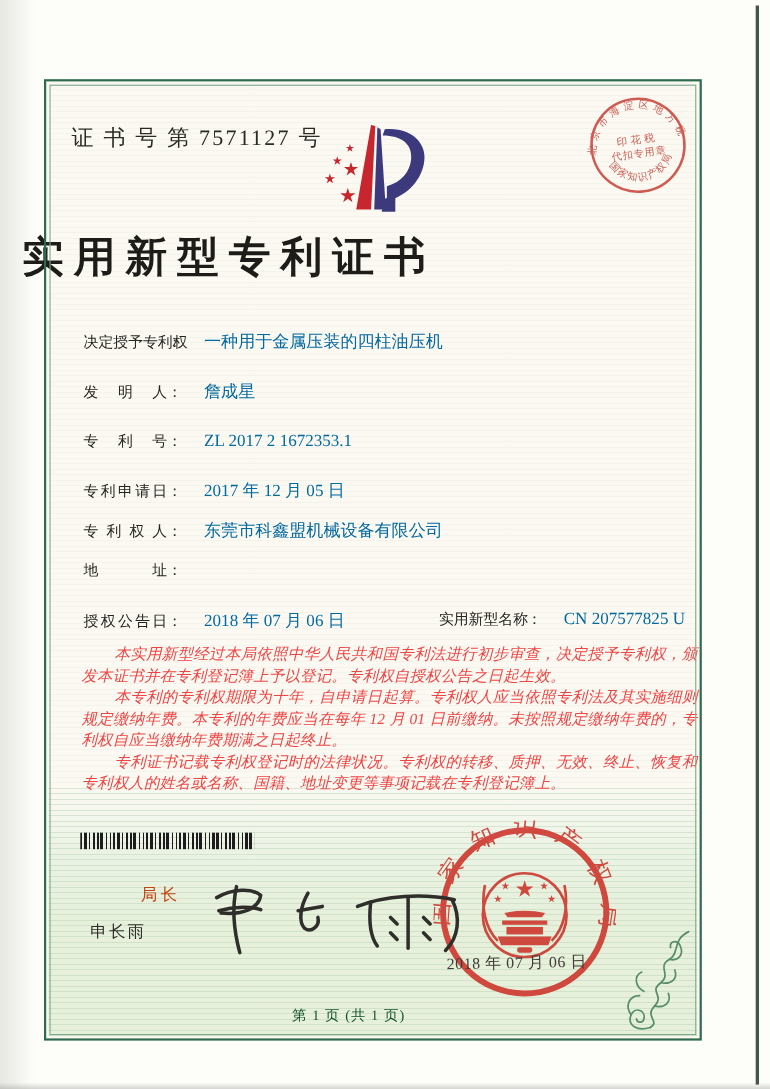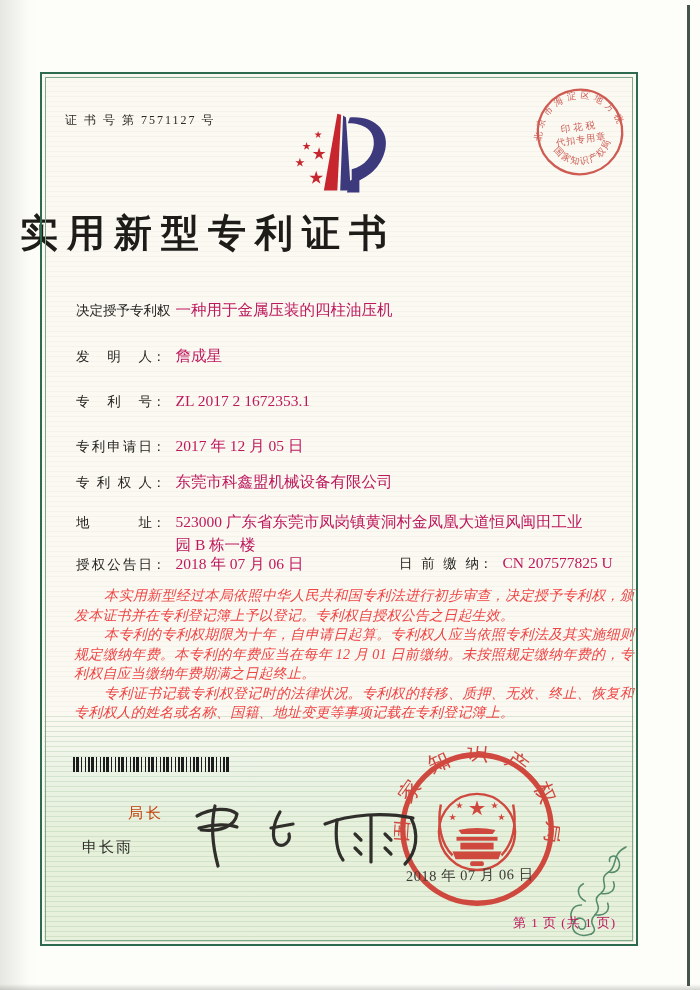--- a/index.html
+++ b/index.html
@@ -15,53 +15,53 @@
   .border-outer{position:absolute;inset:0;border:2.5px solid #2e6a4e;pointer-events:none;z-index:6;}
   .border-inner{position:absolute;inset:5px;border:1px solid #7fa98c;pointer-events:none;z-index:6;}
   .stripes-all{position:absolute;inset:4px;z-index:0;
        background:repeating-linear-gradient(0deg,rgba(150,180,150,.08) 0 1px,rgba(0,0,0,0) 1px 5px);}
   .green-panel{position:absolute;left:4px;right:4px;bottom:4px;height:228px;z-index:0;
        background:
         repeating-linear-gradient(0deg,rgba(130,175,130,.22) 0 1px,rgba(0,0,0,0) 1px 5px),
         linear-gradient(to bottom,rgba(233,242,227,0),rgba(233,242,227,.9) 60px,rgba(230,240,219,1) 120px);}
   .ornament{position:absolute;right:7px;bottom:9px;width:70px;height:92px;z-index:1;}
 
-  .cert-number{position:absolute;left:25px;top:40px;font-size:12px;letter-spacing:2px;z-index:2;}
+  .cert-number{position:absolute;left:25px;top:40px;font-size:20px;letter-spacing:2px;z-index:2;}
   .logo{position:absolute;left:250px;top:34px;width:110px;height:96px;z-index:2;}
   .tax-seal{position:absolute;left:492px;top:12px;width:96px;height:96px;z-index:2;
        transform:rotate(-8deg);opacity:.88;}
   .title{position:absolute;left:0;top:136px;width:100%;text-align:left;z-index:2;
        font-size:38px;font-weight:bold;letter-spacing:9px;transform:translateX(-20px);color:#1d1c19;}
 
   .frow{position:absolute;left:36px;display:flex;align-items:baseline;z-index:2;white-space:nowrap;}
   .flabel{display:inline-block;width:76px;text-align:justify;text-align-last:justify;
        font-size:13.5px;color:#262521;}
   .colon{font-size:13.5px;margin-right:2px;}
-  .fvalue{margin-left:8px;font-size:15.5px;color:#be185d;}
+  .fvalue{margin-left:18px;font-size:15.5px;color:#0369a1;}
   .fvalue.wrap{white-space:normal;display:inline-block;width:415px;line-height:23px;vertical-align:top;}
   .grant-pair{position:absolute;left:323px;top:0;display:flex;align-items:baseline;}
   .grant-pair .flabel{width:80px;}
 
   .paragraphs{position:absolute;left:34px;top:514px;width:560px;z-index:2;}
   .paragraphs p{margin:0;font-size:14px;line-height:19.5px;text-indent:2.15em;
        text-align:justify;font-style:italic;color:#ef4444;letter-spacing:.2px;}
 
   .barcode{position:absolute;left:33px;top:685px;width:158px;height:15px;z-index:2;
        background:repeating-linear-gradient(90deg,#1c1c1c 0 2px,rgba(0,0,0,0) 2px 3px,
         #1c1c1c 3px 6px,rgba(0,0,0,0) 6px 8px,#1c1c1c 8px 9px,rgba(0,0,0,0) 9px 12px,
         #1c1c1c 12px 13px,rgba(0,0,0,0) 13px 15px);}
   .issuer-title{position:absolute;left:44px;top:732px;font-size:15px;letter-spacing:3px;z-index:2;color:#c2410c;margin-left:44px;}
   .issuer-name{position:absolute;left:42px;top:766px;font-size:15px;letter-spacing:2px;z-index:2;color:#2e2d29;}
   .signature{position:absolute;left:145px;top:722px;width:240px;height:80px;z-index:3;}
 
   .cnipa-seal{position:absolute;left:354px;top:674px;width:166px;height:166px;z-index:2;opacity:.9;}
   .seal-date{position:absolute;left:366px;top:794px;font-size:14.5px;letter-spacing:.5px;
        color:#3e3c35;z-index:4;transform:rotate(-1deg);}
-  .footer{position:absolute;left:0;top:842px;width:100%;text-align:right;font-size:13px;
-       letter-spacing:1px;z-index:2;transform:translateX(-22px);color:#be185d;}
+  .footer{position:absolute;left:0;top:842px;width:100%;text-align:center;font-size:13px;
+       letter-spacing:1px;z-index:2;transform:translateX(-22px);color:#14532d;}
   .defs-hidden{position:absolute;width:0;height:0;overflow:hidden;}
 </style>
 </head>
 <body>
 
 <svg class="defs-hidden" xmlns="http://www.w3.org/2000/svg" aria-hidden="true">
   <defs>
     <g id="star5g">
       <polygon points="0,-10 2.25,-3.09 9.51,-3.09 3.63,1.18 5.88,8.09 0,3.82 -5.88,8.09 -3.63,1.18 -9.51,-3.09 -2.25,-3.09"></polygon>
     </g>
@@ -143,28 +143,27 @@
     <span class="fvalue">2017 年 12 月 05 日</span>
   </div>
   <div class="frow" style="top:400px">
     <span class="flabel">专利权人</span>
       <span class="colon">：</span>
     <span class="fvalue">东莞市科鑫盟机械设备有限公司</span>
   </div>
   <div class="frow" style="top:438px">
     <span class="flabel">地址</span>
       <span class="colon">：</span>
-    <span class="fvalue wrap">523000 广东省东莞市凤岗镇黄洞村金凤凰大道恒风闽田工业园 B 栋一楼</span>
   </div>
   <div class="frow" style="top:482px;right:30px">
     <span class="flabel">授权公告日</span>
       <span class="colon">：</span>
     <span class="fvalue">2018 年 07 月 06 日</span>
     <span class="grant-pair">
-      <span class="flabel">日前缴纳</span>
+      <span class="flabel">实用新型名称</span>
         <span class="colon">：</span>
       <span class="fvalue">CN 207577825 U</span>
     </span>
   </div>
 
   <div class="paragraphs">
     <p>本实用新型经过本局依照中华人民共和国专利法进行初步审查，决定授予专利权，颁发本证书并在专利登记簿上予以登记。专利权自授权公告之日起生效。</p>
     <p>本专利的专利权期限为十年，自申请日起算。专利权人应当依照专利法及其实施细则规定缴纳年费。本专利的年费应当在每年 12 月 01 日前缴纳。未按照规定缴纳年费的，专利权自应当缴纳年费期满之日起终止。</p>
     <p>专利证书记载专利权登记时的法律状况。专利权的转移、质押、无效、终止、恢复和专利权人的姓名或名称、国籍、地址变更等事项记载在专利登记簿上。</p>
   </div>

